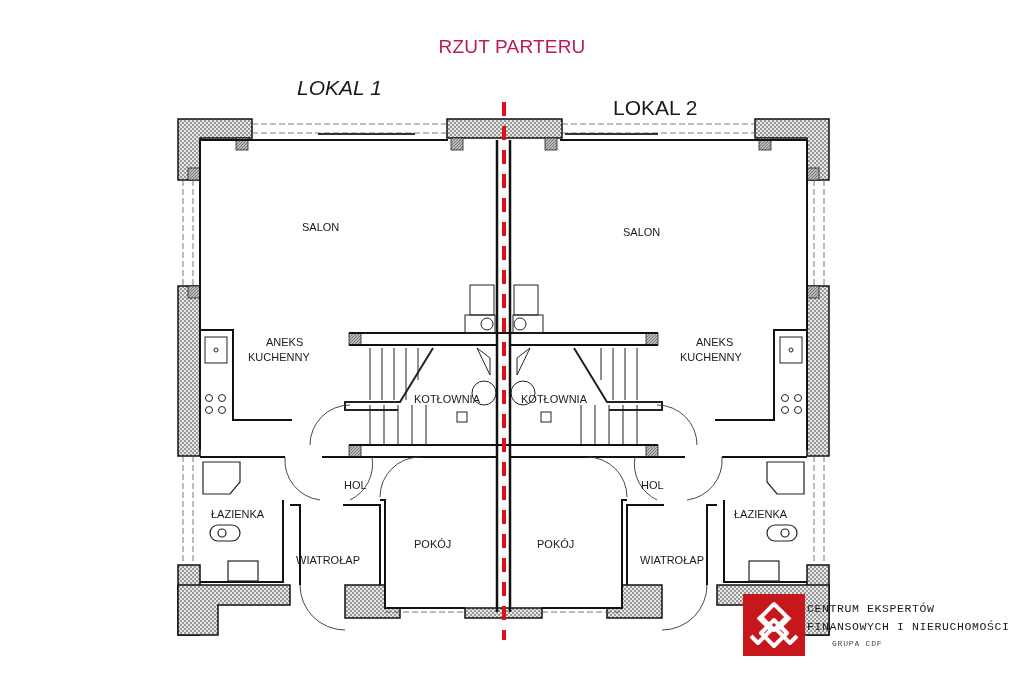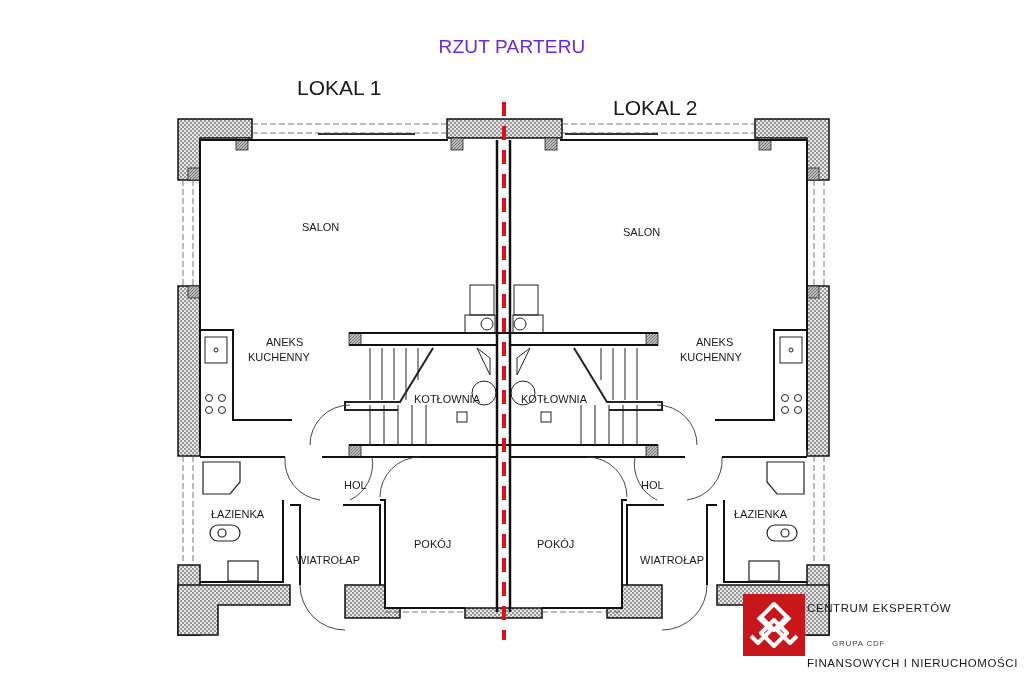--- a/index.html
+++ b/index.html
@@ -1,27 +1,27 @@
 <!DOCTYPE html>
 <html><head>
 <meta charset="utf-8">
 <style>
   html, body { margin: 0; padding: 0; background: #ffffff; }
   body { width: 1024px; height: 683px; position: relative; overflow: hidden;
          font-family: "Liberation Sans", "DejaVu Sans", sans-serif; color: #111; }
   .title { position: absolute; top: 36px; left: 0; width: 1024px; text-align: center;
-           font-size: 19px; letter-spacing: 0.2px; color: #6d28d9; }
+           font-size: 19px; letter-spacing: 0.2px; color: #be185d; }
   .unit-label { position: absolute; top: 76px; font-size: 21px; color: #1a1a1a; }
-  #unit1 { left: 297px; }
+  #unit1 { left: 297px; font-style: italic; }
   #unit2 { left: 613px; margin-top: 20px; }
   svg.plan { position: absolute; left: 0; top: 0; }
   .room { position: absolute; font-size: 11px; color: #1a1a1a; text-align: center; line-height: 15px; white-space: nowrap; }
-  .logo-text { position: absolute; left: 807px; font-family: Liberation Sans, sans-serif; color: #1a1a1a; }
+  .logo-text { position: absolute; left: 807px; font-family: Liberation Mono, monospace; color: #1a1a1a; }
   #logo-line1 { top: 602px; font-size: 11.5px; letter-spacing: 0.6px; }
-  #logo-line2 { top: 620px; font-size: 11.5px; letter-spacing: 0.6px; margin-top: 37px; }
+  #logo-line2 { top: 620px; font-size: 11.5px; letter-spacing: 0.6px; }
   #logo-line3 { top: 639px; font-size: 8px; letter-spacing: 0.8px; color: #444; padding-left: 25px; }
 </style>
 </head>
 <body>
 
 <div class="title">RZUT PARTERU</div>
 <div class="unit-label" id="unit1">LOKAL 1</div>
 <div class="unit-label" id="unit2">LOKAL 2</div>
 
 <svg class="plan" width="1024" height="683" viewBox="0 0 1024 683" xmlns="http://www.w3.org/2000/svg">

